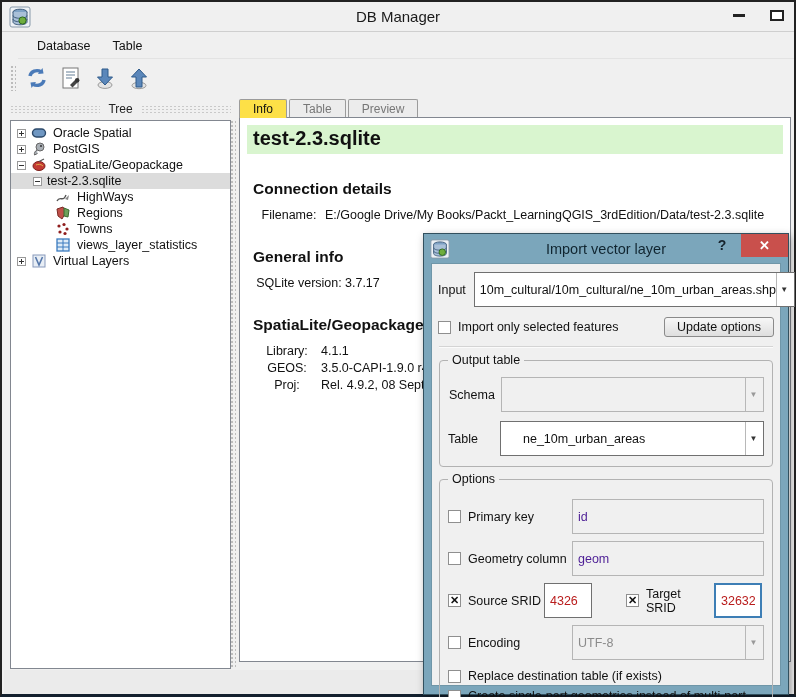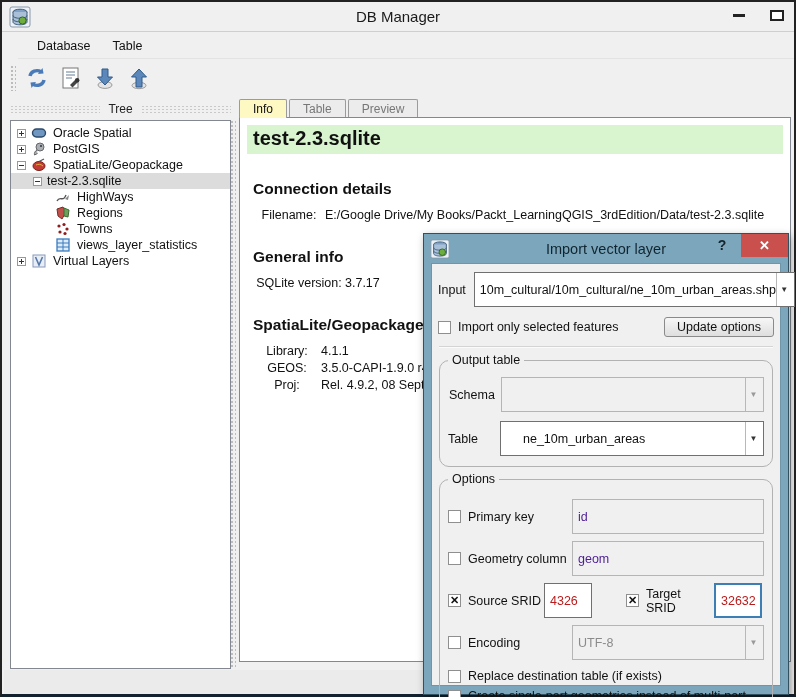--- a/index.html
+++ b/index.html
@@ -47,21 +47,21 @@
               position:relative; flex:0 0 9px; }
   .expander::before, .expander.minus::before { content:""; position:absolute; left:1px; right:1px; top:3px; height:1px; background:#333; }
   .expander.plus::after { content:""; position:absolute; top:1px; bottom:1px; left:3px; width:1px; background:#333; }
   .tree-icon { width:16px; height:16px; margin-right:6px; flex:0 0 16px; }
   .ind-1 { padding-left:22px; } .ind-0 { padding-left:6px; } .ind-2 { padding-left:44px; }
 
   
   .tabs { position:absolute; left:237px; top:97px; height:19px; display:flex; }
   .tab { padding:2px 13px; font-size:12px; border:1px solid #9b9b9b; border-bottom:none;
          background:#ececec; color:#777; margin-right:2px; border-radius:2px 2px 0 0; }
-  .tab.active { background:#fef9c3; color:#111; position:relative; z-index:2; }
+  .tab.active { background:#fde047; color:#111; position:relative; z-index:2; }
   .info-box { position:absolute; left:237px; top:115px; width:552px; height:545px;
               background:#fff; border:1px solid #828790; padding:7px; }
   .green-header { background:#d9f5cf; padding:2px 6px 4px 6px; font-size:20px; font-weight:bold; }
   .section-h { font-size:15.5px; font-weight:bold; margin:26px 6px 10px 6px; }
   .kv-row { display:flex; margin:3px 6px; font-size:12.5px; }
   .kv-label { width:72px; flex:0 0 72px;text-align:center; }
   .kv-val { white-space:nowrap; }
   .kv2 .kv-label { width:68px; flex:0 0 68px; }
 
   .splitter { position:absolute; left:228px; top:118px; width:6px; height:549px;
@@ -97,21 +97,21 @@
 
   .btn { height:20px; border:1px solid #8a8a8a; border-radius:3px; font-size:12.5px;
          background:linear-gradient(#f7f7f7,#dedede); padding:0 12px; display:inline-flex;
          align-items:center; justify-content:center; font-family:"Liberation Sans",sans-serif; color:#111; }
   .checkbox { width:13px; height:13px; border:1px solid #8f8f8f; background:#fff; flex:0 0 13px;
               display:flex; align-items:center; justify-content:center; }
   .checkbox.checked::before { content:"✕"; font-size:11px; font-weight:bold; color:#111; line-height:1; }
 
   .sep { border-top:1px solid #d4d4d4; border-bottom:1px solid #fbfbfb; margin:9px 1px 6px 1px; }
 
-  .groupbox { position:relative; border:1px solid #b2b2b2; border-radius:10px; margin:12px 1px 0 1px; padding:12px 8px 10px 8px; }
+  .groupbox { position:relative; border:1px solid #b2b2b2; border-radius:4px; margin:12px 1px 0 1px; padding:12px 8px 10px 8px; }
   .groupbox .gb-label { position:absolute; top:-8px; left:8px; background:#f0f0f0; padding:0 4px; font-size:12.5px; }
 
   .opt-row { display:flex; align-items:center; margin:7px 0; }
   .opt-row .olabel { margin-left:7px; font-size:12.5px; }
   .opt-label-col { width:104px; flex:0 0 104px; margin-left:7px; font-size:12.5px; }
   .chk-row { display:flex; align-items:center; margin:6px 0; }
   .chk-row .olabel { margin-left:7px; font-size:12.5px; }
 
   .dlg-buttons { display:flex; justify-content:flex-end; gap:12px; margin-top:12px; padding-right:14px; }
   .dlg-buttons .btn.ok { width:73px; } .dlg-buttons .btn.cancel { width:55px; }

